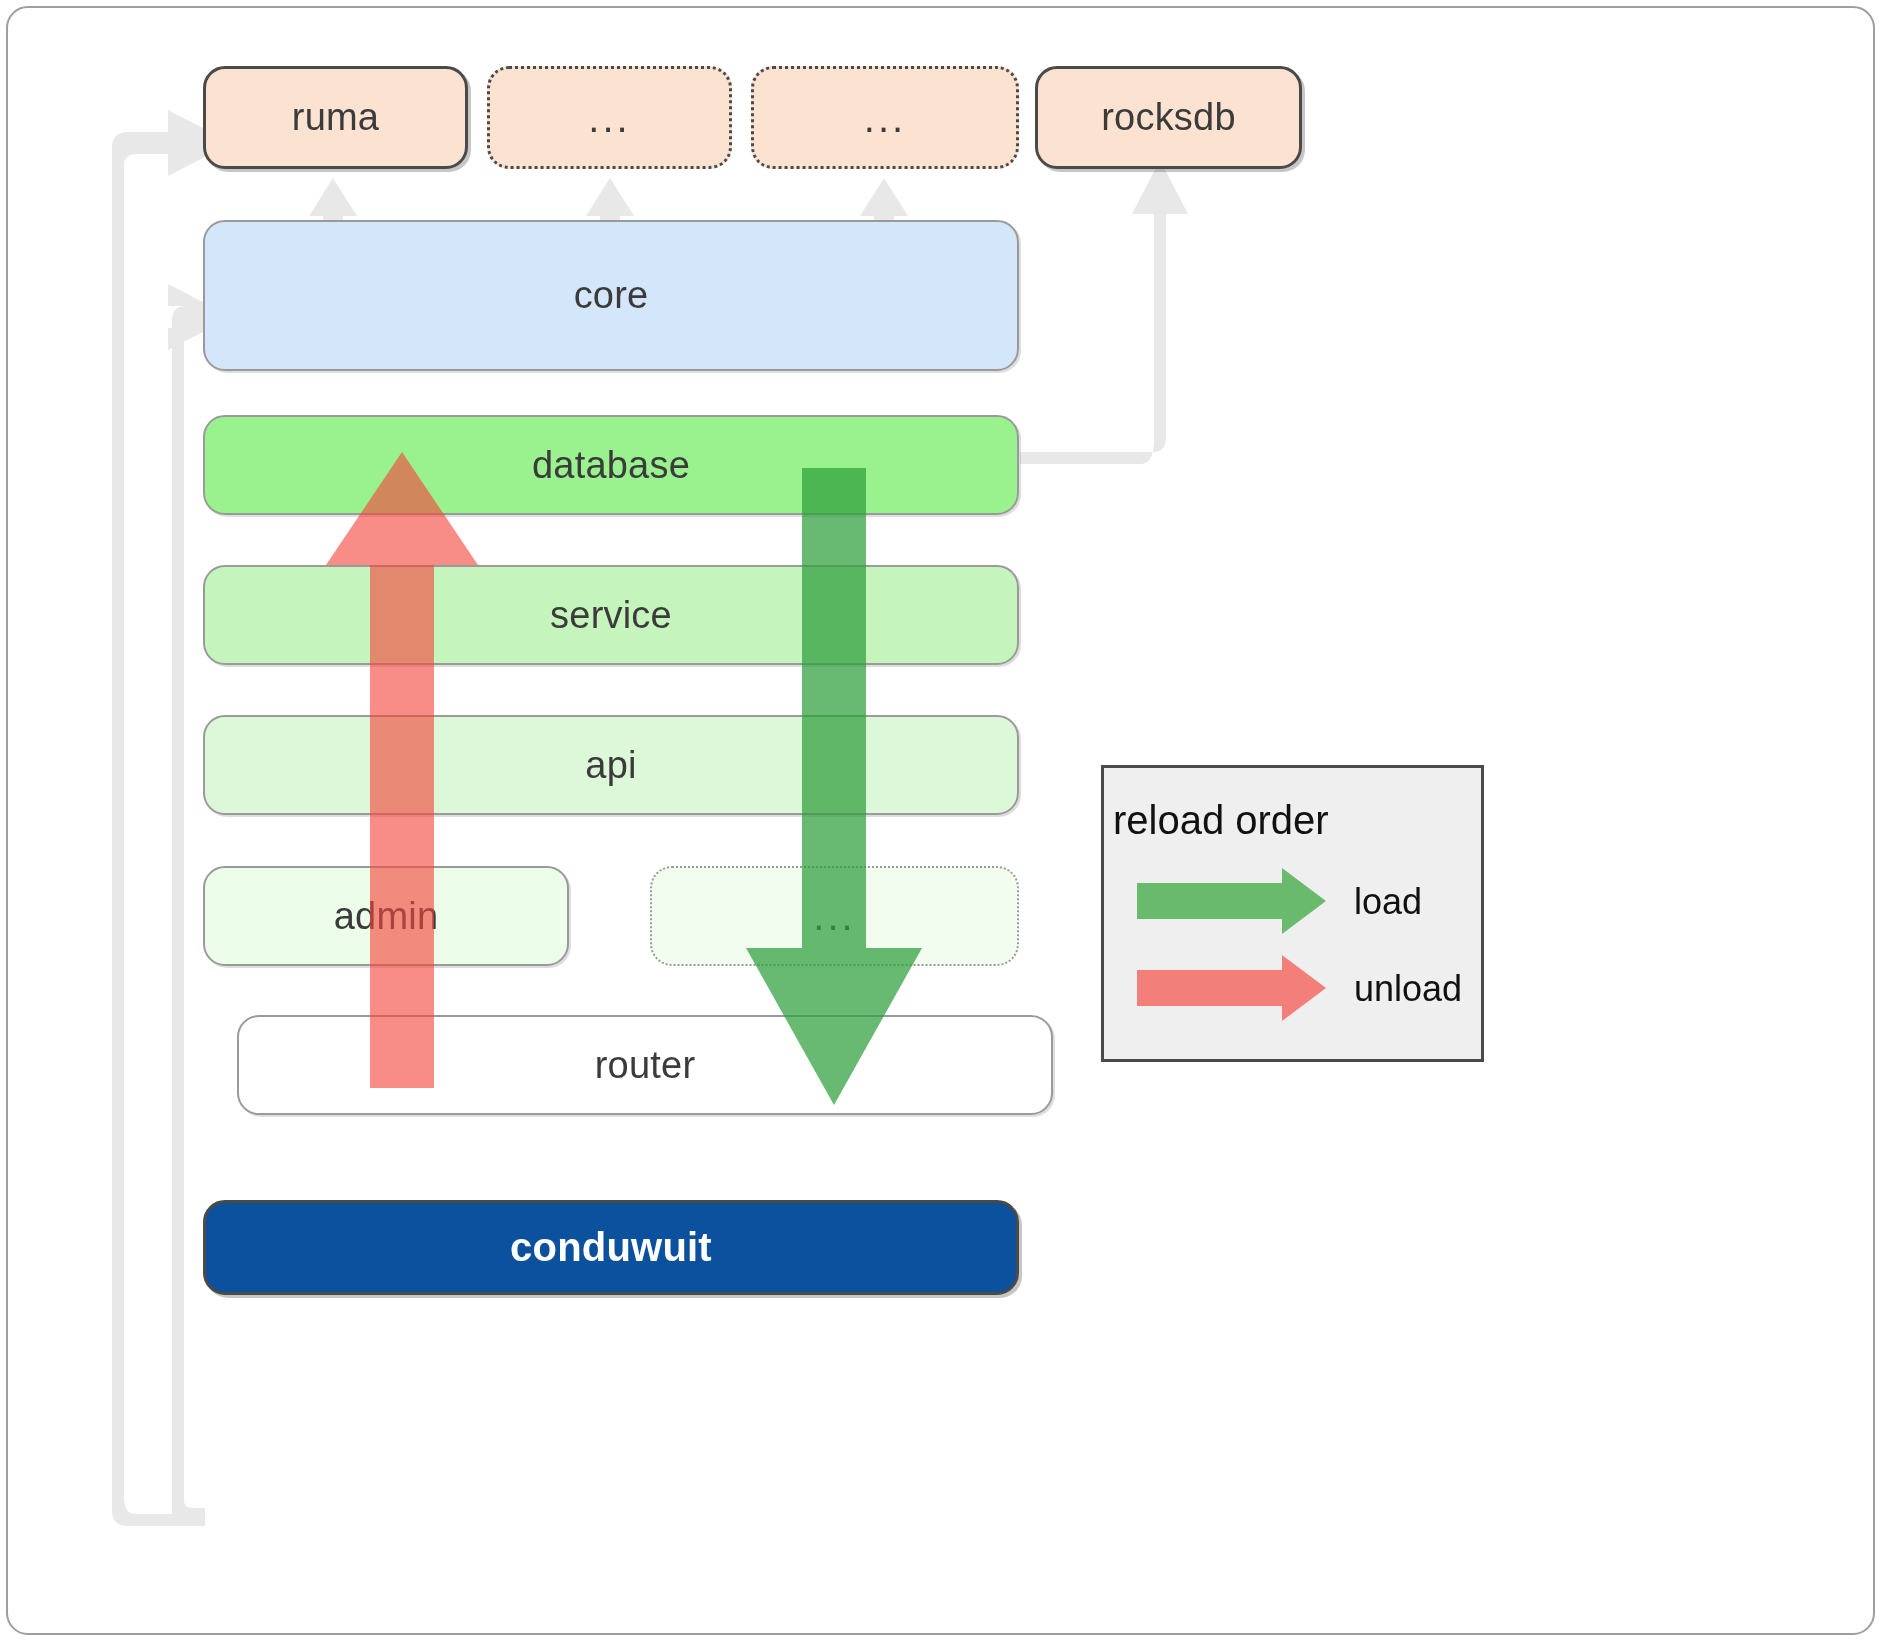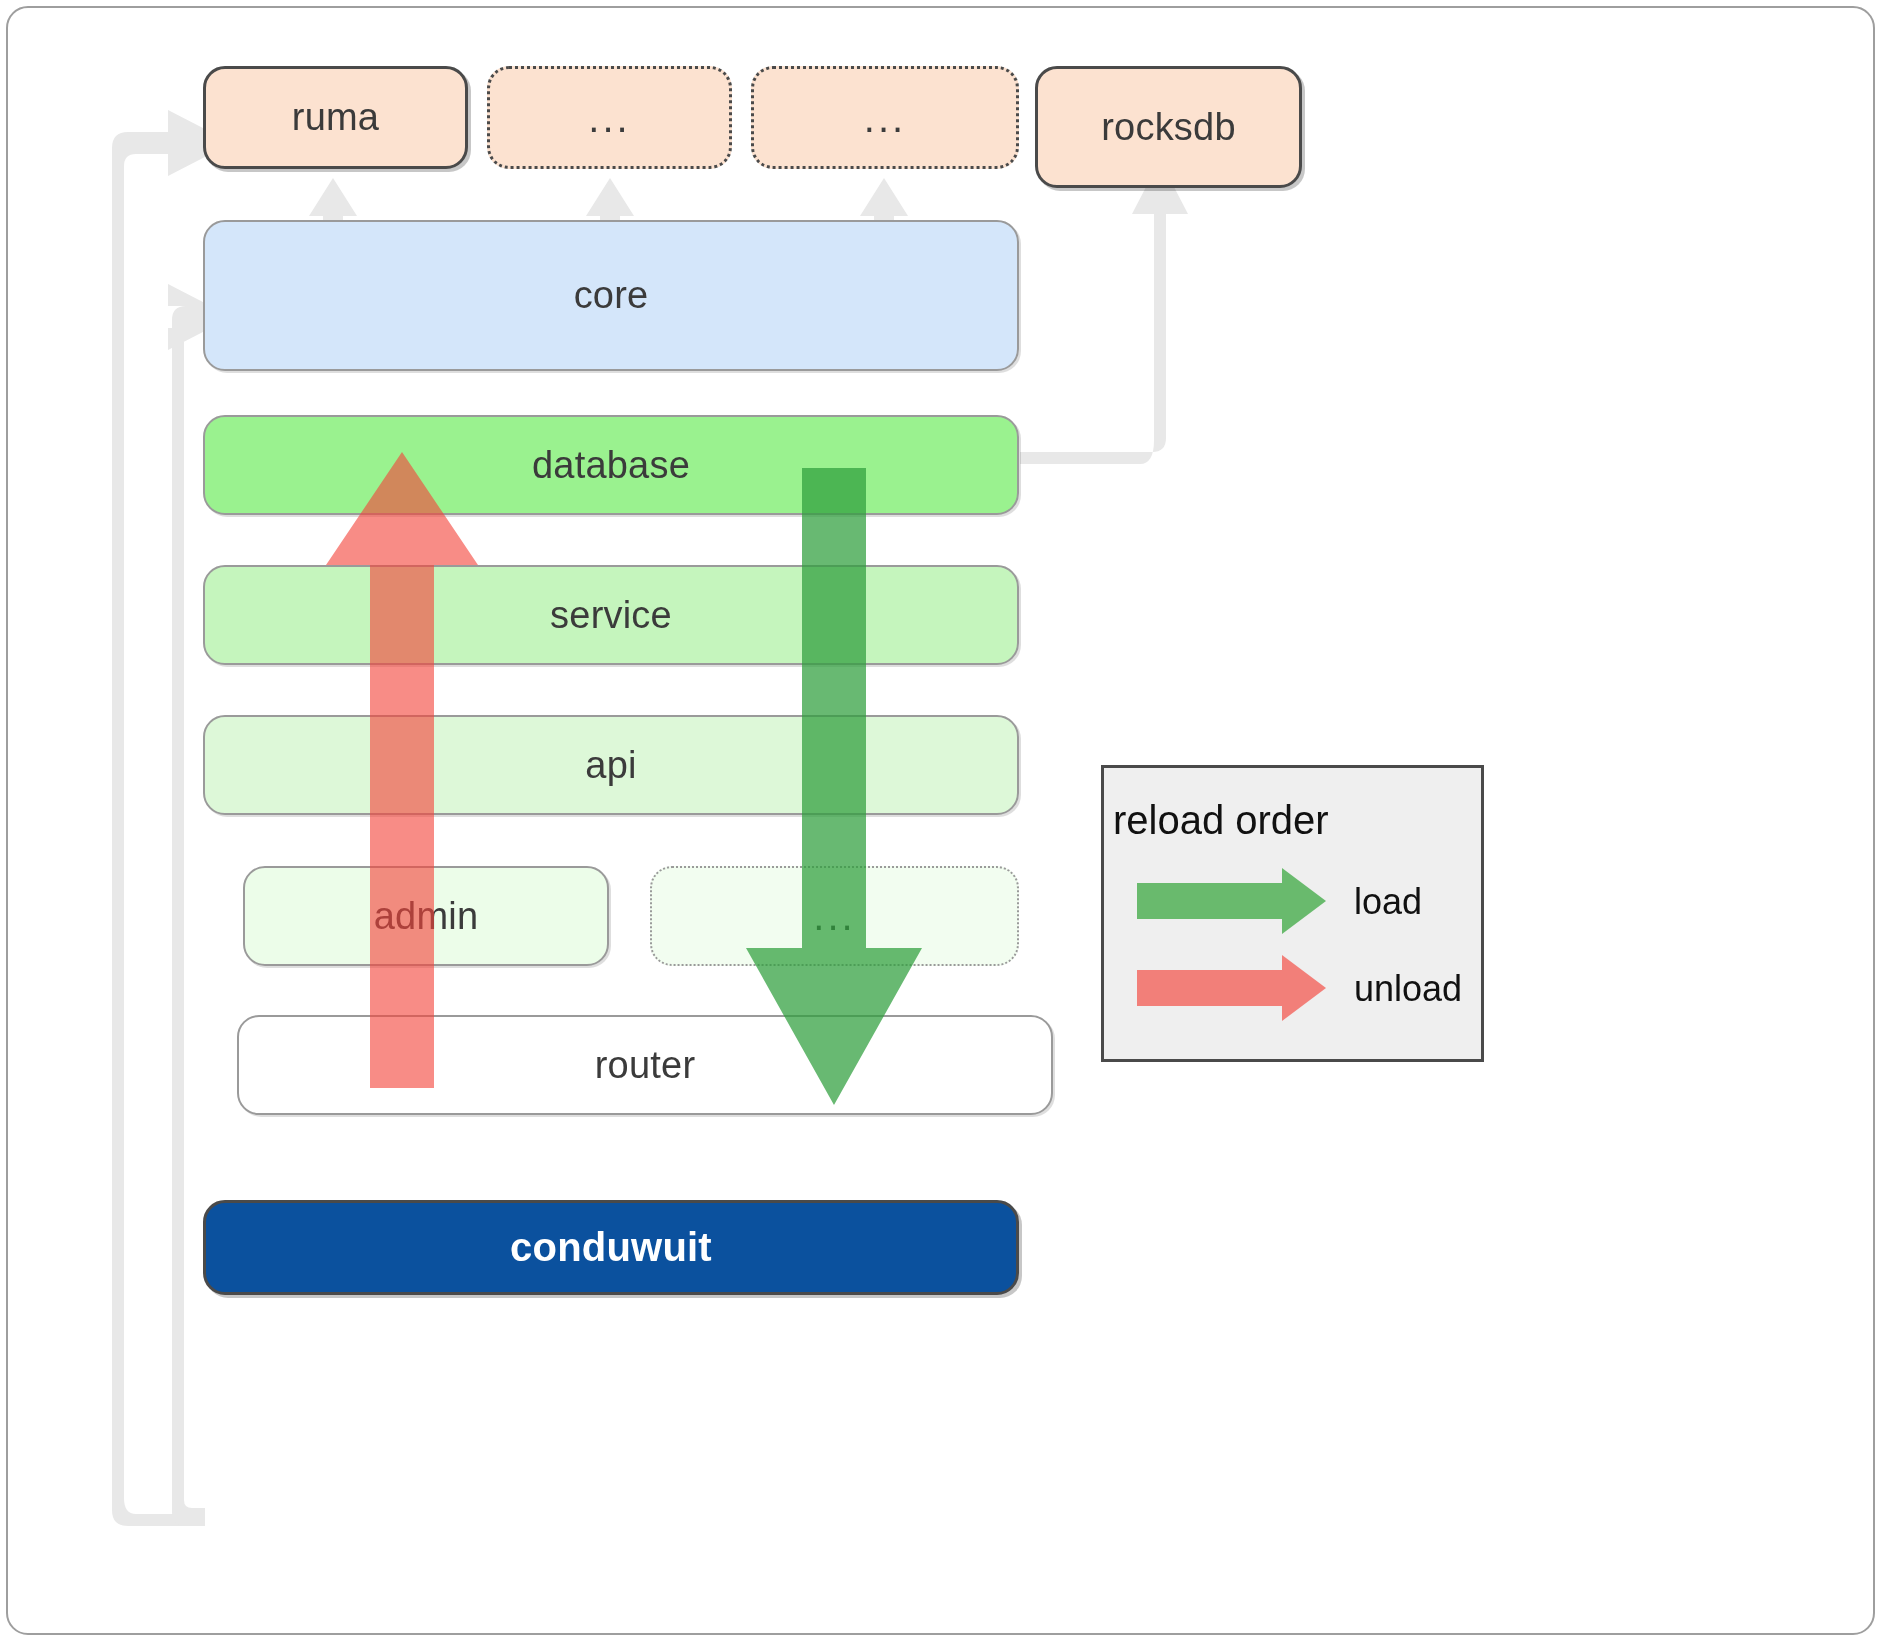--- a/index.html
+++ b/index.html
@@ -110,41 +110,41 @@
   </div>
 
   <div class="node dotted-dark" style="left:487px; top:66px; width:245px; height:103px; background:#fce2d0;">
     <span class="node-label ellipsis">...</span>
   </div>
 
   <div class="node dotted-dark" style="left:751px; top:66px; width:268px; height:103px; background:#fce2d0;">
     <span class="node-label ellipsis">...</span>
   </div>
 
-  <div class="node solid-dark shadow" style="left:1035px; top:66px; width:267px; height:122px; background:#fce2d0;">
+  <div class="node solid-dark shadow" style="left:1035px; top:66px; width:267px; height:103px; background:#fce2d0;">
     <span class="node-label">rocksdb</span>
   </div>
 
   <div class="node solid-gray softshadow" style="left:203px; top:220px; width:816px; height:151px; background:#d4e6fa;text-align:right;">
     <span class="node-label">core</span>
   </div>
 
   <div class="node solid-gray softshadow" style="left:203px; top:415px; width:816px; height:100px; background:#9af28f;">
     <span class="node-label">database</span>
   </div>
 
   <div class="node solid-gray softshadow" style="left:203px; top:565px; width:816px; height:100px; background:#c5f5bd;">
     <span class="node-label">service</span>
   </div>
 
   <div class="node solid-gray softshadow" style="left:203px; top:715px; width:816px; height:100px; background:#ddf8d8;">
     <span class="node-label">api</span>
   </div>
 
-  <div class="node solid-gray softshadow" style="left:203px; top:866px; width:366px; height:100px; background:#ecfde9;margin-left:40px;">
+  <div class="node solid-gray softshadow" style="left:203px; top:866px; width:366px; height:100px; background:#ecfde9;">
     <span class="node-label">admin</span>
   </div>
 
   <div class="node dotted-gray" style="left:650px; top:866px; width:369px; height:100px; background:#f2fdf0;">
     <span class="node-label ellipsis">...</span>
   </div>
 
   <div class="node solid-gray softshadow" style="left:203px; top:1015px; width:816px; height:100px; background:#ffffff;margin-left:34px;">
     <span class="node-label">router</span>
   </div>

